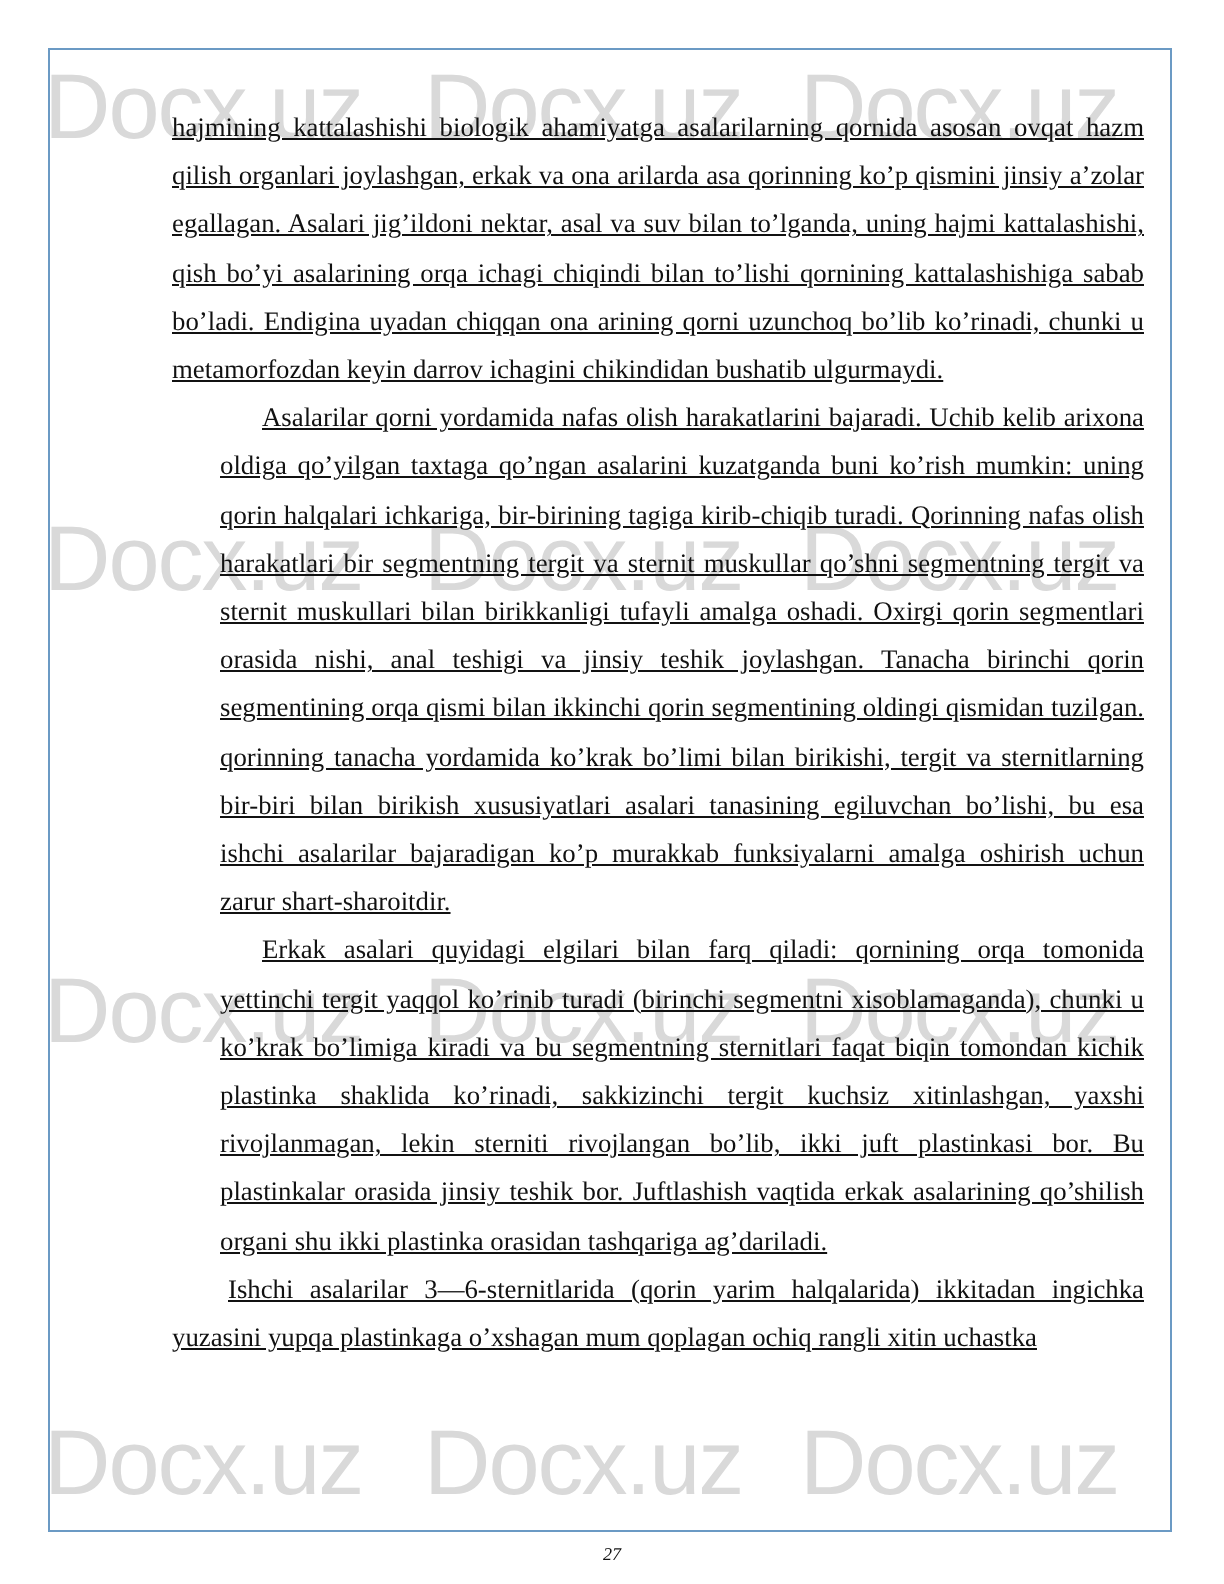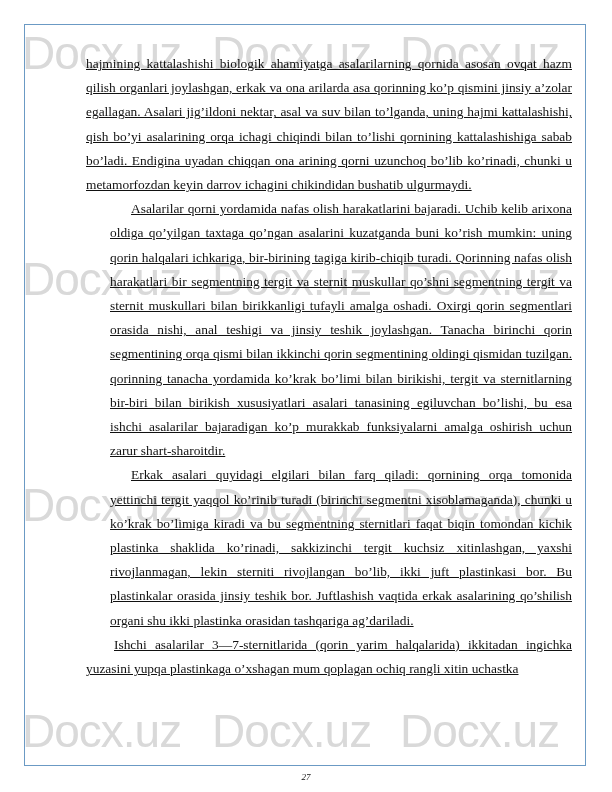--- a/index.html
+++ b/index.html
@@ -96,16 +96,16 @@
 
   <span class="watermark" style="left:22px;top:708px;">Docx.uz</span>
   <span class="watermark" style="left:212px;top:708px;">Docx.uz</span>
   <span class="watermark" style="left:400px;top:708px;">Docx.uz</span>
 </div>
 
 <div class="content">
   <p>hajmining kattalashishi  biologik  ahamiyatga asalarilarning qornida asosan ovqat hazm qilish organlari joylashgan, erkak va ona arilarda asa qorinning ko’p qismini jinsiy a’zolar egallagan. Asalari jig’ildoni nektar, asal va suv bilan to’lganda, uning hajmi kattalashishi, qish bo’yi asalarining orqa ichagi chiqindi bilan to’lishi qornining kattalashishiga sabab bo’ladi. Endigina uyadan chiqqan ona arining qorni uzunchoq bo’lib ko’rinadi, chunki u metamorfozdan keyin darrov ichagini chikindidan bushatib ulgurmaydi.</p>
   <p class="indent">Asalarilar qorni yordamida nafas olish harakatlarini bajaradi. Uchib kelib arixona oldiga qo’yilgan taxtaga qo’ngan asalarini kuzatganda  buni   ko’rish   mumkin: uning qorin halqalari ichkariga, bir-birining tagiga kirib-chiqib turadi. Qorinning nafas olish harakatlari bir segmentning tergit va sternit muskullar  qo’shni segmentning tergit va sternit muskullari bilan birikkanligi tufayli amalga oshadi. Oxirgi qorin segmentlari orasida nishi, anal teshigi va jinsiy teshik joylashgan. Tanacha birinchi qorin segmentining orqa qismi bilan ikkinchi qorin segmentining oldingi qismidan tuzilgan. qorinning tanacha yordamida ko’krak bo’limi bilan birikishi, tergit va sternitlarning bir-biri bilan birikish xususiyatlari asalari  tanasining egiluvchan bo’lishi, bu esa ishchi asalarilar bajaradigan ko’p murakkab funksiyalarni amalga oshirish uchun zarur shart-sharoitdir.</p>
   <p class="indent">Erkak asalari quyidagi elgilari bilan farq qiladi: qornining orqa tomonida yettinchi tergit yaqqol ko’rinib turadi (birinchi segmentni xisoblamaganda), chunki u ko’krak bo’limiga kiradi va bu segmentning sternitlari faqat biqin tomondan kichik plastinka shaklida ko’rinadi, sakkizinchi tergit kuchsiz xitinlashgan, yaxshi rivojlanmagan, lekin sterniti rivojlangan bo’lib, ikki juft plastinkasi bor. Bu plastinkalar orasida jinsiy teshik bor. Juftlashish vaqtida erkak asalarining qo’shilish organi shu ikki plastinka orasidan tashqariga ag’dariladi.</p>
-  <p class="indent2">Ishchi asalarilar 3—7-sternitlarida (qorin yarim halqalarida) ikkitadan ingichka yuzasini yupqa plastinkaga o’xshagan mum qoplagan ochiq rangli xitin uchastka</p>
+  <p class="indent2">Ishchi asalarilar 3—6-sternitlarida (qorin yarim halqalarida) ikkitadan ingichka yuzasini yupqa plastinkaga o’xshagan mum qoplagan ochiq rangli xitin uchastka</p>
 </div>
 
 <div class="page-number">27</div>
 
 </body></html>

